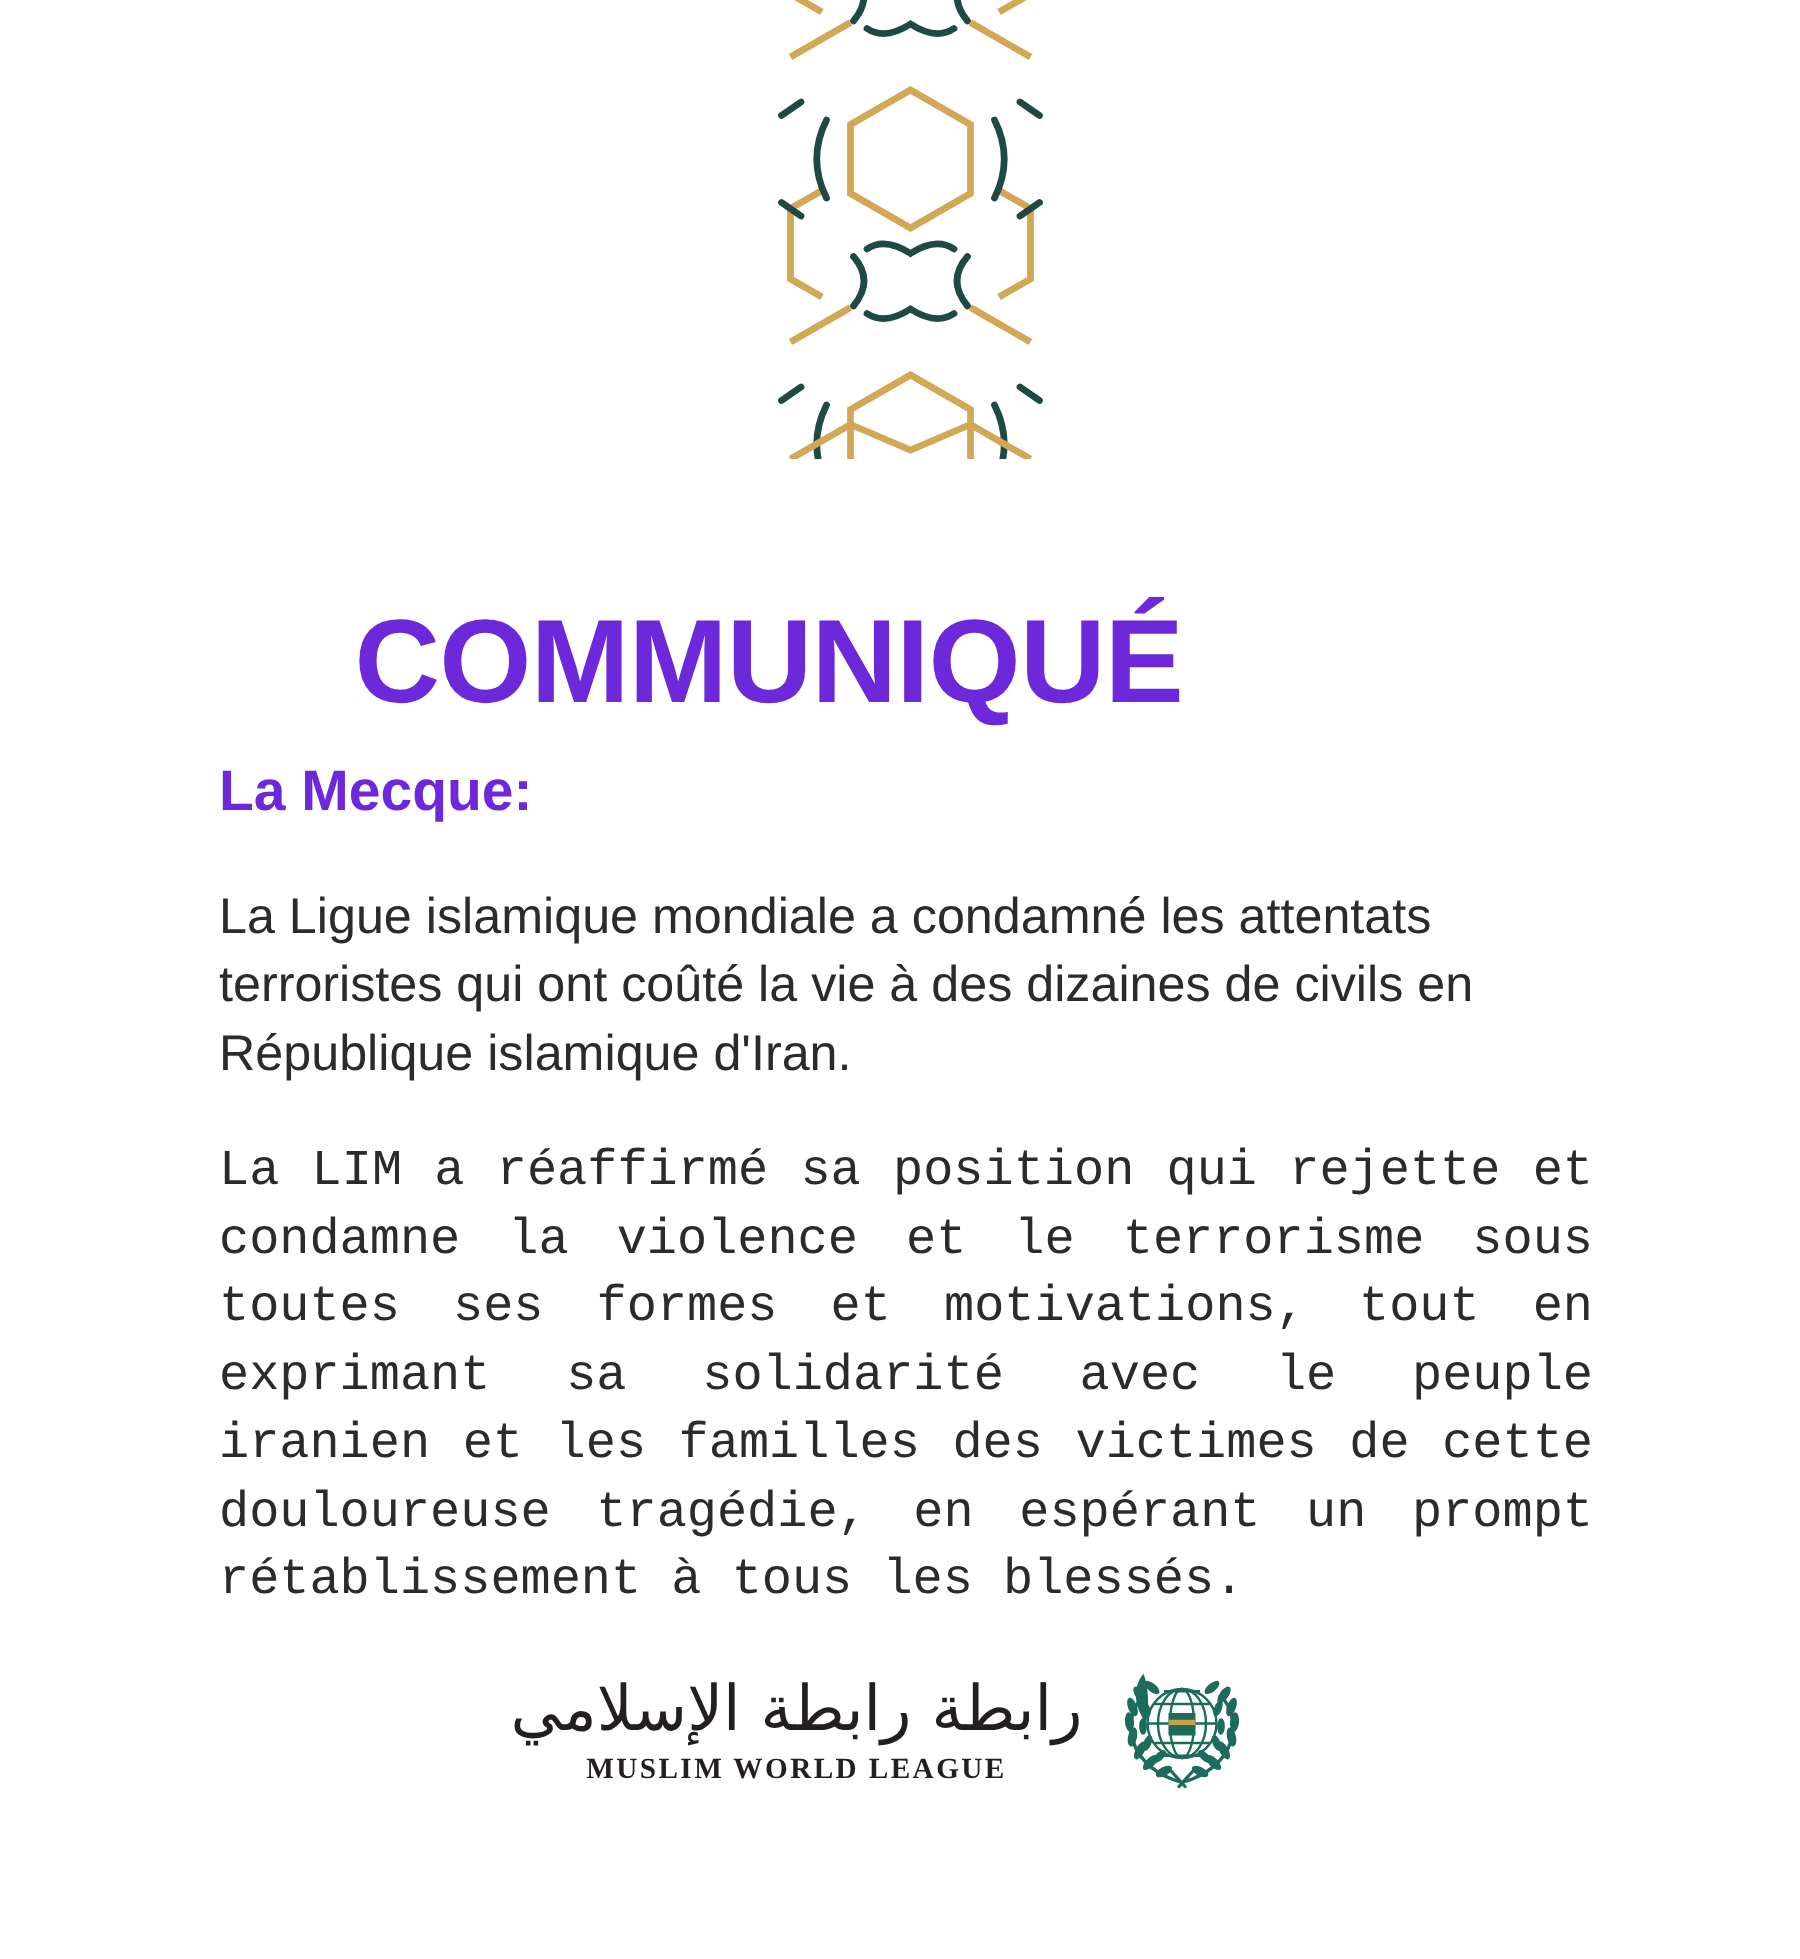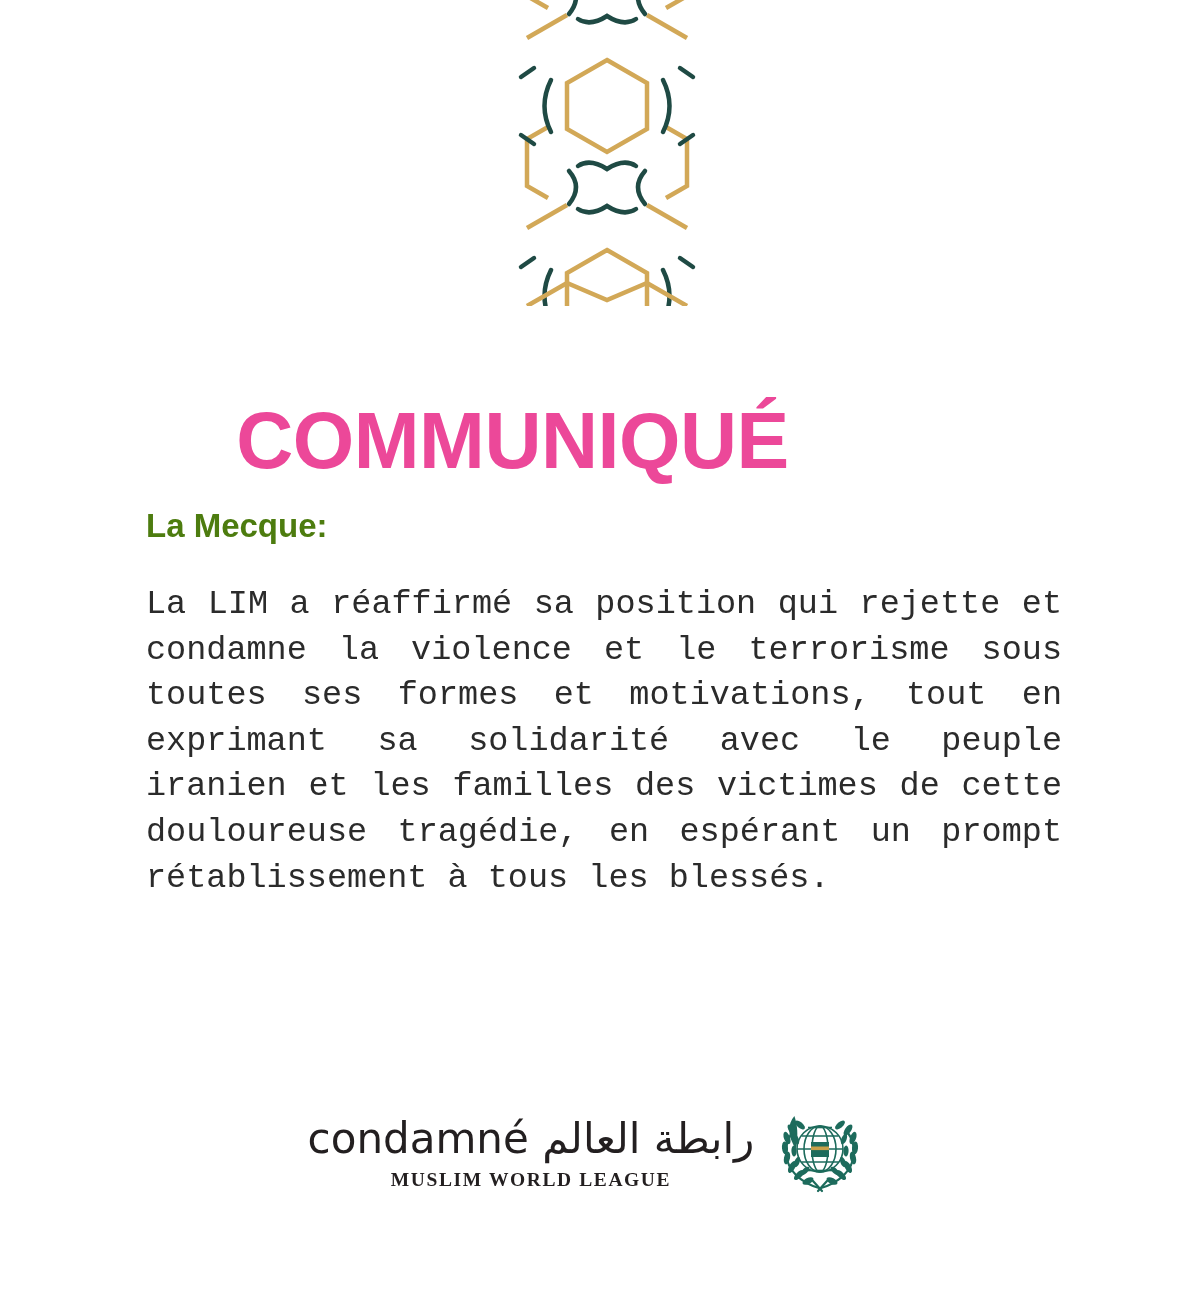--- a/index.html
+++ b/index.html
@@ -34,36 +34,36 @@
   
   #page-title {
     position: absolute;
     top: 348px;
     left: 0;
     width: 1025px;
     text-align: center;
     font-size: 79px;
     font-weight: bold;
     letter-spacing: -0.5px;
-    color: #ec4899;
+    color: #6d28d9;
     line-height: 1;
     font-family: "Liberation Sans", sans-serif;
   }
 
   
   #content {
     position: absolute;
     top: 505px;
     left: 146px;
     width: 916px;
   }
   #dateline {
-    font-size: 33px;
+    font-size: 38px;
     font-weight: bold;
-    color: #4d7c0f;
+    color: #6d28d9;
     line-height: 1.25;
     margin: 0 0 36px 0;
   }
   .body-para {
     font-size: 33.5px;
     color: #2b2b2b;
     line-height: 1.36;
     margin: 0 0 34px 0;
   }
   .body-para.justified {
@@ -152,27 +152,28 @@
     <use href="#tile" x="0" y="228"></use>
 
     <path d="M527,306 L567,283 L607,300 L647,283 L687,306" fill="none" stroke="#d2a857" stroke-width="4.5"></path>
   </svg>
 </div>
 
 <h1 id="page-title">COMMUNIQUÉ</h1>
 
 <main id="content">
   <p id="dateline">La Mecque:</p>
+  <p class="body-para">La Ligue islamique mondiale a condamné les attentats terroristes qui ont coûté la vie à des dizaines de civils en République islamique d'Iran.</p>
   <p class="body-para justified">La LIM a réaffirmé sa position qui rejette et condamne la violence et le terrorisme sous toutes ses formes et motivations, tout en exprimant sa solidarité avec le peuple iranien et les familles des victimes de cette douloureuse tragédie, en espérant un prompt rétablissement à tous les blessés.</p>
 </main>
 
 <div id="footer-logo">
   <div id="logo-inner">
     <div id="wordmark">
-      <div id="wordmark-arabic">رابطة العالم condamné</div>
+      <div id="wordmark-arabic">رابطة رابطة الإسلامي</div>
       <div id="wordmark-latin">MUSLIM WORLD LEAGUE</div>
     </div>
     <div id="emblem">
       <svg width="96" height="96" viewBox="0 0 96 96">
         <g stroke="#1d6b5c" fill="none" stroke-width="1.6">
 
           <circle cx="48" cy="44" r="23"></circle>
 
           <ellipse cx="48" cy="44" rx="8" ry="23"></ellipse>
           <ellipse cx="48" cy="44" rx="16" ry="23"></ellipse>

